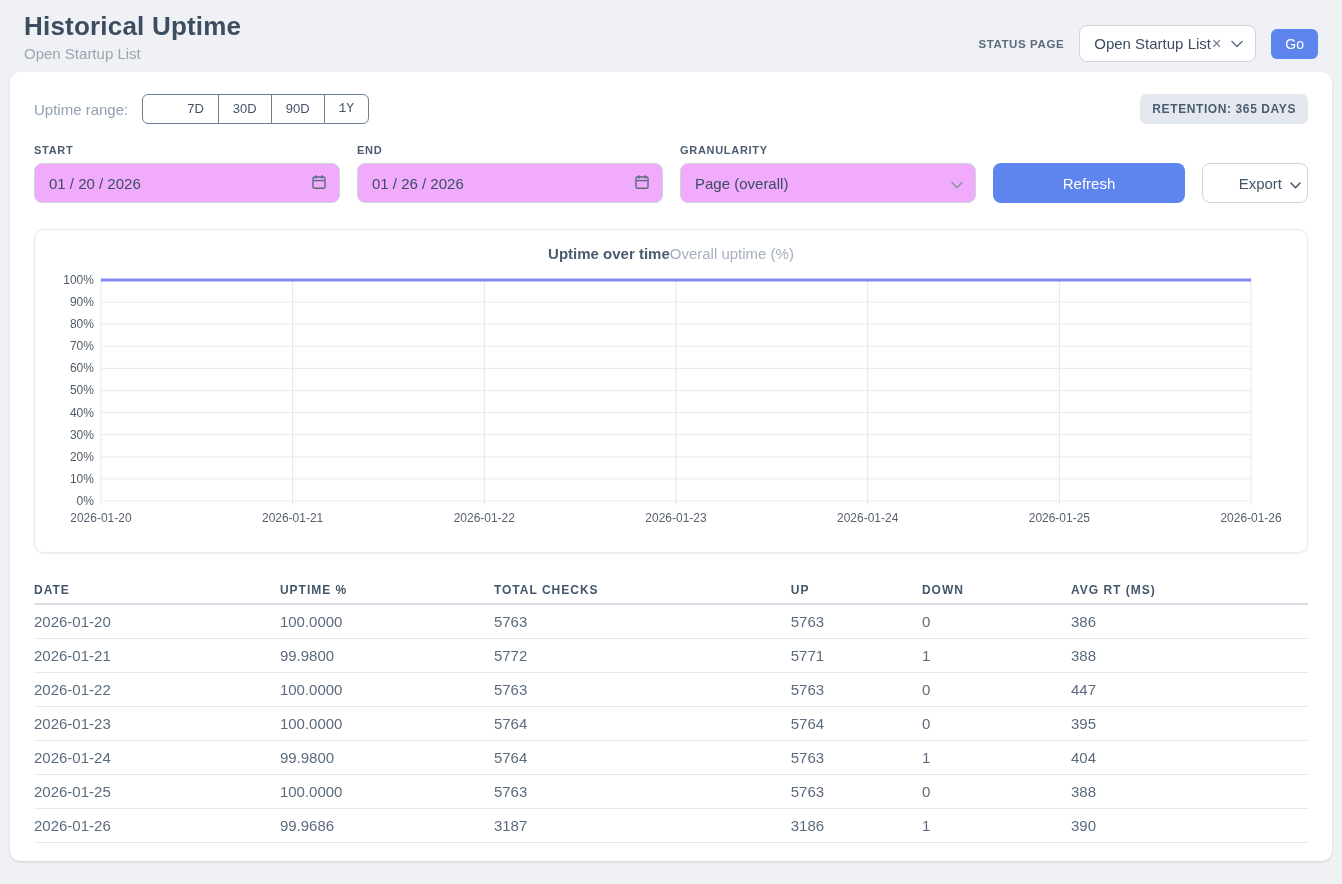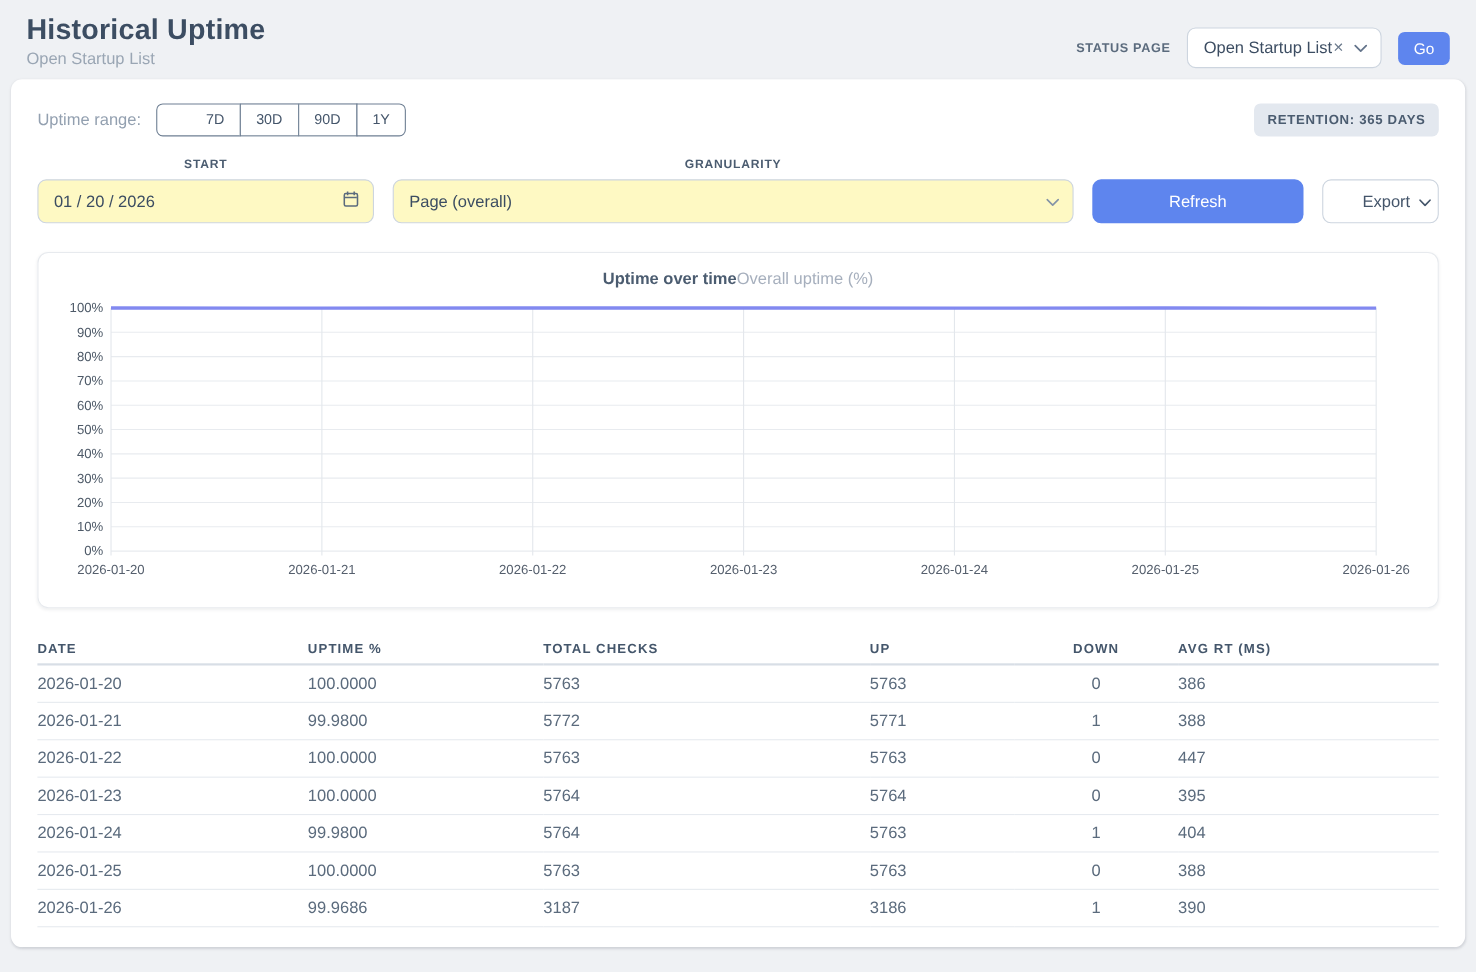--- a/index.html
+++ b/index.html
@@ -39,31 +39,31 @@
   .row-quick { display:flex; align-items:center; justify-content:space-between; margin-bottom:20px; }
   .quick-left { display:flex; align-items:center; gap:14px; }
   .quick-label { color:#93a0b0; font-size:15px; }
   .qr-group { display:flex; }
   .qr-btn {
     background:#fff; border:1px solid #6e7f93; color:#44556a;
     font-size:13px; font-weight:500; padding:6px 14px; margin-left:-1px;
     cursor:pointer; font-family:inherit; line-height:1.2;
   }
   .qr-btn:first-child { border-radius:6px 0 0 6px; margin-left:0;padding-left:44px; }
-  .qr-btn:last-child  { border-radius:0 6px 6px 0; }
+  .qr-btn:last-child  { border-radius:0 6px 6px 0;font-family:Liberation Mono, monospace; }
   .retention-badge {
     background:#e3e8ef; color:#4b5c70; font-size:12px; font-weight:700;
     letter-spacing:.6px; padding:8px 12px; border-radius:6px;
   }
 
   .filter-row { display:flex; align-items:flex-end; gap:17px; }
   .field { display:flex; flex-direction:column; }
-  .field-label { font-size:11px; font-weight:700; letter-spacing:.7px; color:#4b5c70; margin-bottom:7px;text-align:center; }
+  .field-label { font-size:11px; font-weight:700; letter-spacing:.7px; color:#4b5c70; margin-bottom:7px; }
   .input-box {
-    height:40px; border:1px solid #cdd5df; border-radius:8px; background:#fef9c3;
+    height:40px; border:1px solid #cdd5df; border-radius:8px; background:#f0abfc;
     display:flex; align-items:center; justify-content:space-between;
     padding:0 12px 0 14px; font-size:15px; color:#3c4d62; width:306px; cursor:pointer;
   }
   .gran { flex:1; }
   .gran .input-box { width:auto; }
   .refresh-btn {
     width:192px; height:40px; background:#5e85ee; border:none; border-radius:8px;
     color:#fff; font-size:15px; font-family:inherit; cursor:pointer;
   }
   .export-btn {
@@ -87,21 +87,21 @@
   table { width:100%; border-collapse:collapse; margin-top:22px; }
   th {
     text-align:left; font-size:12px; letter-spacing:1px; color:#44566b;
     font-weight:700; padding:8px 0 6px; border-bottom:2px solid #d8dee6;
   }
   td { font-size:15px; color:#5b6b7d; padding:8px 0; border-bottom:1px solid #e6eaef; }
   th:nth-child(1), td:nth-child(1) { width:19.3%; }
   th:nth-child(2), td:nth-child(2) { width:16.8%; }
   th:nth-child(3), td:nth-child(3) { width:23.3%; }
   th:nth-child(4), td:nth-child(4) { width:10.3%; }
-  th:nth-child(5), td:nth-child(5) { width:11.7%;text-align:center; }
+  th:nth-child(5), td:nth-child(5) { width:11.7%; }
 </style>
 </head>
 <body>
 
 <div class="page-header">
   <div>
     <h1 class="page-title">Historical Uptime</h1>
     <div class="page-subtitle">Open Startup List</div>
   </div>
   <div class="header-right">
@@ -132,20 +132,34 @@
         </div>
     </div>
     <span class="retention-badge">RETENTION: 365 DAYS</span>
   </div>
 
   <div class="filter-row">
     <div class="field">
       <span class="field-label">START</span>
       <div class="input-box">
         <span>01 / 20 / 2026</span>
+        <span>
+          <svg width="16" height="16" viewBox="0 0 16 16">
+              <rect x="2" y="3" width="12" height="11.3" rx="1.4" fill="none" stroke="#5b6b7d" stroke-width="1.4"></rect>
+              <line x1="5" y1="1.2" x2="5" y2="4.4" stroke="#5b6b7d" stroke-width="1.4"></line>
+              <line x1="11" y1="1.2" x2="11" y2="4.4" stroke="#5b6b7d" stroke-width="1.4"></line>
+              <line x1="2.6" y1="6.6" x2="13.4" y2="6.6" stroke="#5b6b7d" stroke-width="1.4"></line>
+            </svg>
+        </span>
+      </div>
+    </div>
+    <div class="field">
+      <span class="field-label">END</span>
+      <div class="input-box">
+        <span>01 / 26 / 2026</span>
         <span>
           <svg width="16" height="16" viewBox="0 0 16 16">
               <rect x="2" y="3" width="12" height="11.3" rx="1.4" fill="none" stroke="#5b6b7d" stroke-width="1.4"></rect>
               <line x1="5" y1="1.2" x2="5" y2="4.4" stroke="#5b6b7d" stroke-width="1.4"></line>
               <line x1="11" y1="1.2" x2="11" y2="4.4" stroke="#5b6b7d" stroke-width="1.4"></line>
               <line x1="2.6" y1="6.6" x2="13.4" y2="6.6" stroke="#5b6b7d" stroke-width="1.4"></line>
             </svg>
         </span>
       </div>
     </div>

